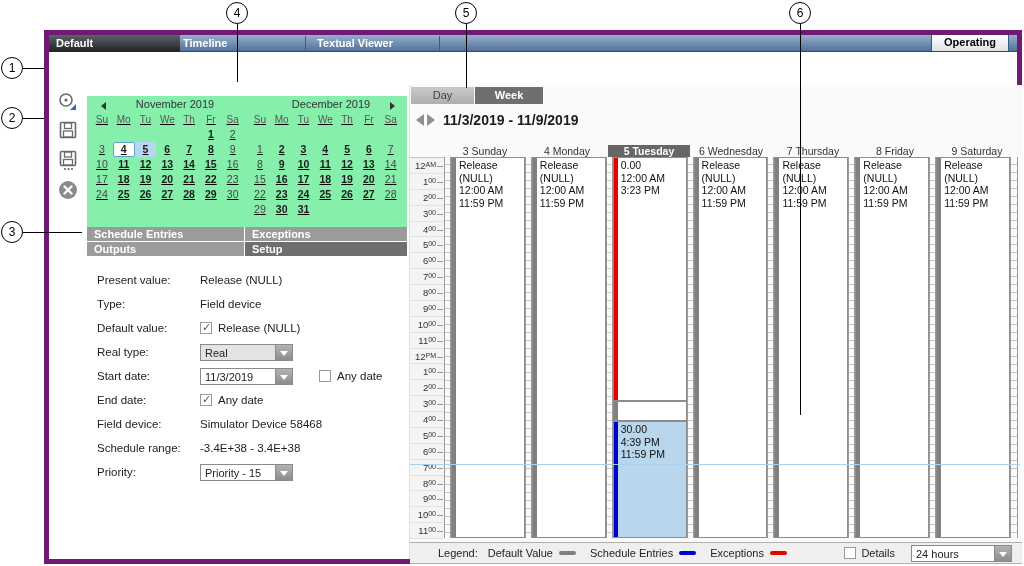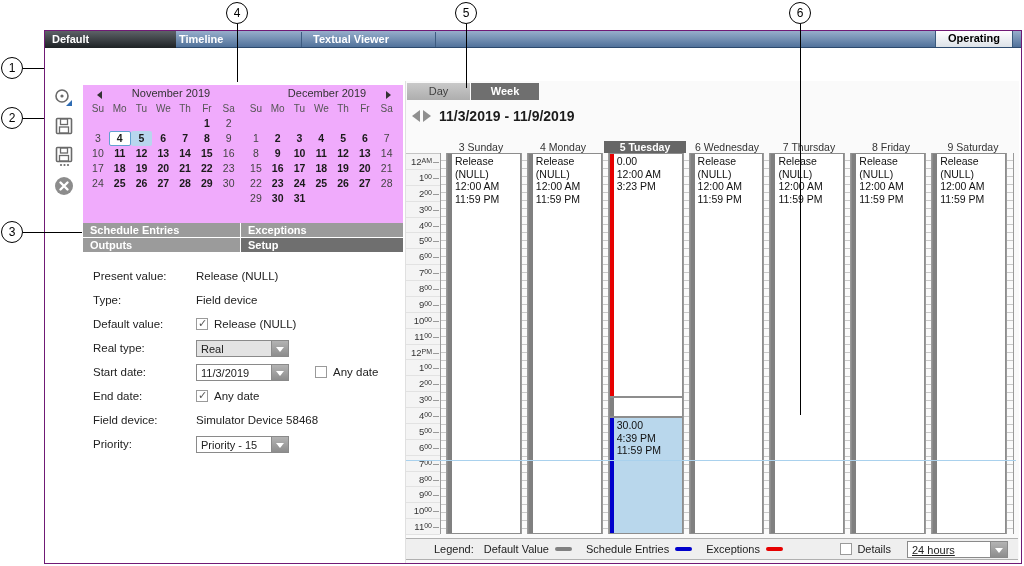--- a/index.html
+++ b/index.html
@@ -5,21 +5,21 @@
   * { margin:0; padding:0; box-sizing:border-box; }
   body { background:#fff; font-family:"Liberation Sans", sans-serif; }
   .canvas { position:relative; width:1024px; height:566px; background:#fff; overflow:hidden; }
 
   
   .callout { position:absolute; width:22px; height:22px; border:1px solid #000; border-radius:50%;
              background:#fff; font-size:12px; line-height:20px; text-align:center; color:#000; z-index:30; }
   .cline { position:absolute; background:#000; z-index:29; }
 
   
-  .window { position:absolute; left:44px; top:30px; width:978px; height:534px; border:1px solid #701a75; background:#fff; }
+  .window { position:absolute; left:44px; top:30px; width:978px; height:534px; border:5px solid #701a75; background:#fff; }
 
   .tabbar { position:relative; height:17px; background:linear-gradient(#97aecb,#51729b); border-bottom:1px solid #2c4a6e; }
   .tab-default { position:absolute; left:0; top:0; width:131px; height:17px; padding-left:7px;
                  background:linear-gradient(#5d6267,#1e2225); color:#fff; font-weight:bold; font-size:11px; line-height:16px; }
   .tab-plain { position:absolute; top:0; height:17px; color:#fff; font-weight:bold; font-size:11px; line-height:16px; }
   .t-timeline { left:134px; } .t-textual { left:268px; }
   .tsep { position:absolute; top:1px; width:1px; height:15px; background:#3d5b80; }
   .s1 { left:256px; } .s2 { left:390px; }
   .tab-operating { position:absolute; right:8px; top:0; width:78px; height:16px; text-align:center;
                    background:linear-gradient(#ffffff,#dde2e8); color:#000; font-weight:bold; font-size:11px; line-height:15px;
@@ -32,30 +32,30 @@
 
   .content { position:absolute; left:0; top:50px; right:0; bottom:0; }
 
   
   .toolbar { position:absolute; left:0; top:0; width:38px; height:100%; background:#fff; }
   .tbtn { position:absolute; left:6px; width:26px; height:26px; background:transparent; border:none; cursor:pointer; padding:0; }
 
   
   .leftpanel { position:absolute; left:38px; top:0; width:320px; height:100%; background:#fff; }
 
-  .calendar { position:absolute; left:0; top:4px; width:320px; height:142px; background:#f0abfc; }
+  .calendar { position:absolute; left:0; top:11px; width:320px; height:142px; background:#86efac; }
   .cal-head { position:relative; height:17px; padding-top:3px; }
   .arrow-l, .arrow-r { position:absolute; top:6px; width:0; height:0; border:4px solid transparent; cursor:pointer; }
   .arrow-l { left:10px; border-right:5px solid #333; }
   .arrow-r { right:8px; border-left:5px solid #333; }
   .mname { position:absolute; top:2px; font-size:11px; color:#333; width:120px; text-align:center; }
   .m1 { left:28px; } .m2 { left:184px; }
   .cal-months { position:absolute; left:4px; top:18px; display:flex; gap:5px; }
   .month { width:153px; }
-  .mgrid { display:grid; grid-template-columns:repeat(7,21.8px); }
+  .mgrid { display:grid; grid-template-columns:repeat(7,21.8px);text-decoration:underline; }
   .wd { height:13px; font-size:10px; color:#555; text-align:center; }
   .dc { height:15px; font-size:10.5px; color:#444; text-align:center; line-height:15px; cursor:pointer; }
   .dc.bold { font-weight:bold; color:#1a1a1a; }
   .dc.focus { background:#fff; border:1px solid #62a0d2; border-radius:2px; line-height:13px; }
   .dc.sel { background:#b8d6ee; border-radius:2px; }
 
   .paneltabs { position:absolute; left:0; top:142px; width:320px; display:grid;
                grid-template-columns:157px 1fr; grid-auto-rows:14px; gap:1px; background:#fff; }
   .ptab { background:#9b9b9b; color:#fff; font-weight:bold; font-size:11px; line-height:14px; padding-left:7px; cursor:pointer; }
   .ptab.sel { background:#6f6f6f; }
@@ -106,21 +106,21 @@
                border-left:1px solid #9a9a9a; border-right:1px solid #9a9a9a; }
   .nowline { position:absolute; left:0; right:2px; top:307px; height:1px; background:#a9d1ed; z-index:5; }
 
   .legendbar { position:absolute; left:0; top:457px; width:612px; height:22px; background:#efefef;
                border-top:1px solid #b0b0b0; border-bottom:1px solid #b0b0b0; display:flex; align-items:center; font-size:11px; color:#222; }
   .lg-title { margin-left:28px; margin-right:10px; }
   .lg-item { display:flex; align-items:center; margin-right:14px; }
   .lg-sw { width:17px; height:4px; border-radius:2px; margin-left:6px; }
   .lg-spacer { flex:1; }
   .lg-details { display:flex; align-items:center; gap:5px; margin-right:16px; }
-  .lg-dd { margin-right:10px;text-decoration:underline; }
+  .lg-dd { margin-right:10px; }
   .lg-dd .ddval { width:82px; }
 </style>
 </head>
 <body>
 
 <div class="canvas">
 
   <div class="callout" style="left:1px; top:57px;">1</div>
   <div class="callout" style="left:1px; top:107px;">2</div>
   <div class="callout" style="left:1px; top:221px;">3</div>
@@ -355,20 +355,26 @@
                 <span>Any date</span>
               </span>
             </div>
             <div class="frow">
               <span class="flabel">Field device:</span>
               <span class="fval">
                 <span>Simulator Device 58468</span>
               </span>
             </div>
             <div class="frow">
+              <span class="flabel">Schedule range:</span>
+              <span class="fval">
+                <span>-3.4E+38 - 3.4E+38</span>
+              </span>
+            </div>
+            <div class="frow">
               <span class="flabel">Priority:</span>
               <span class="fval">
                 <span class="dd">
                   <span class="ddval">Priority - 15</span>
                   <span class="ddarrow"></span>
                 </span>
               </span>
             </div>
           </div>
       </div>

